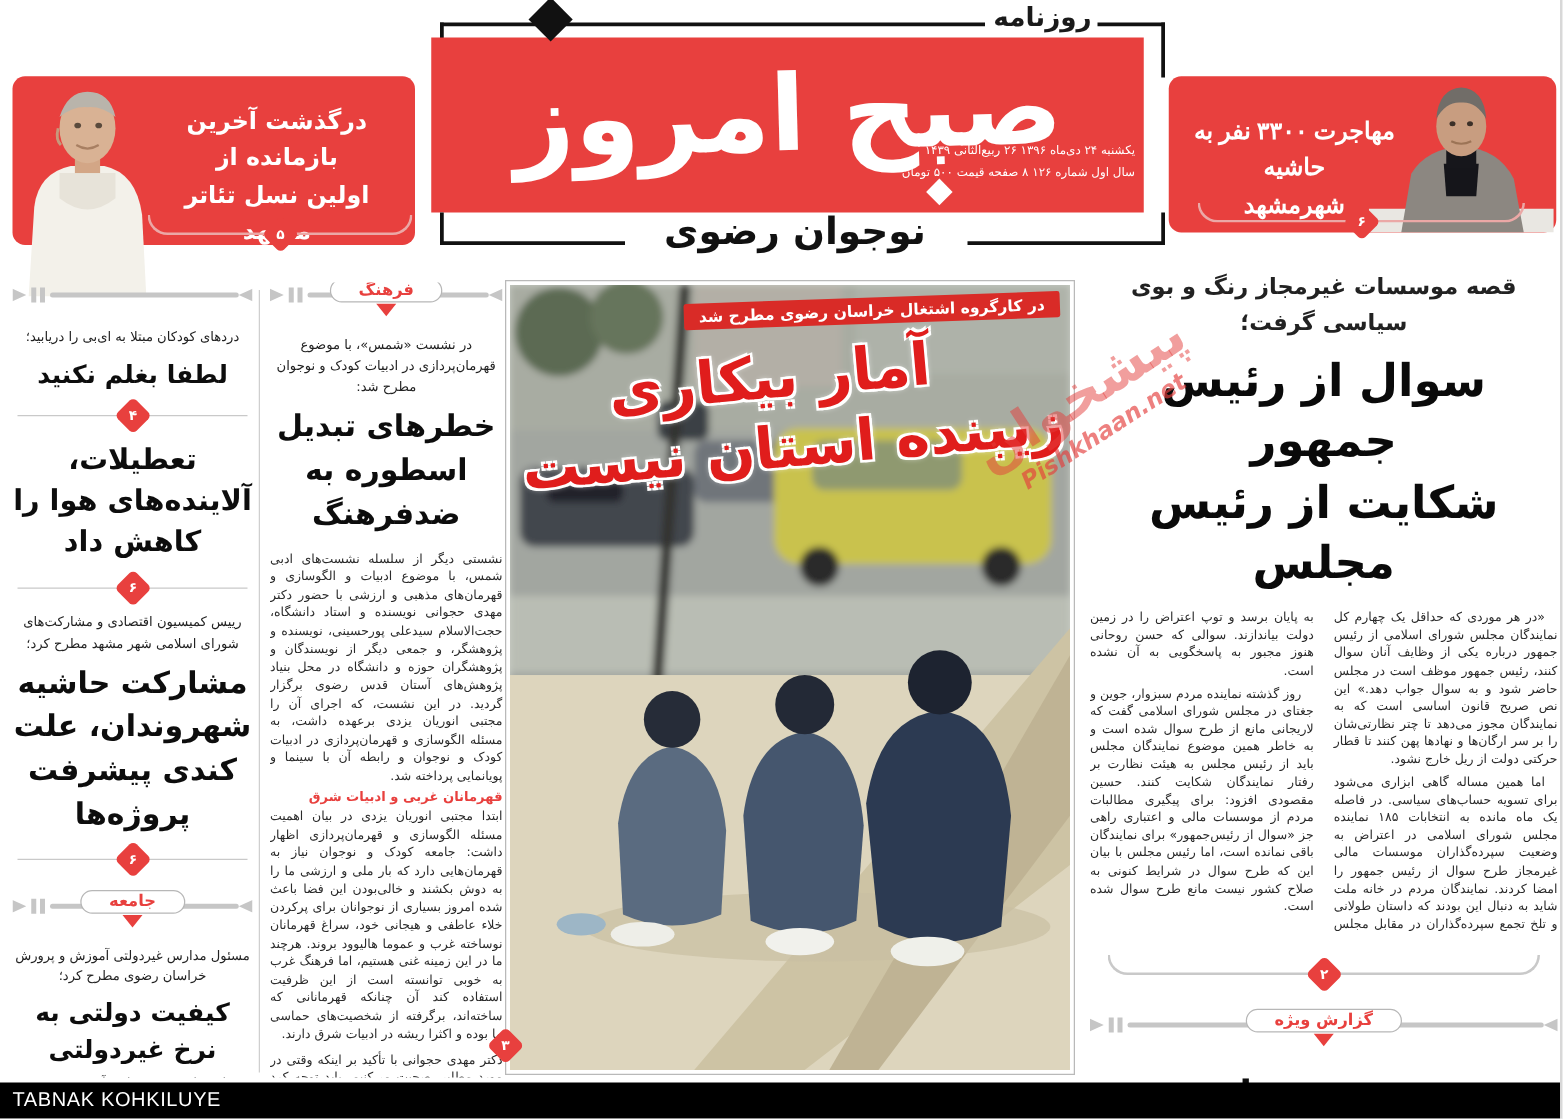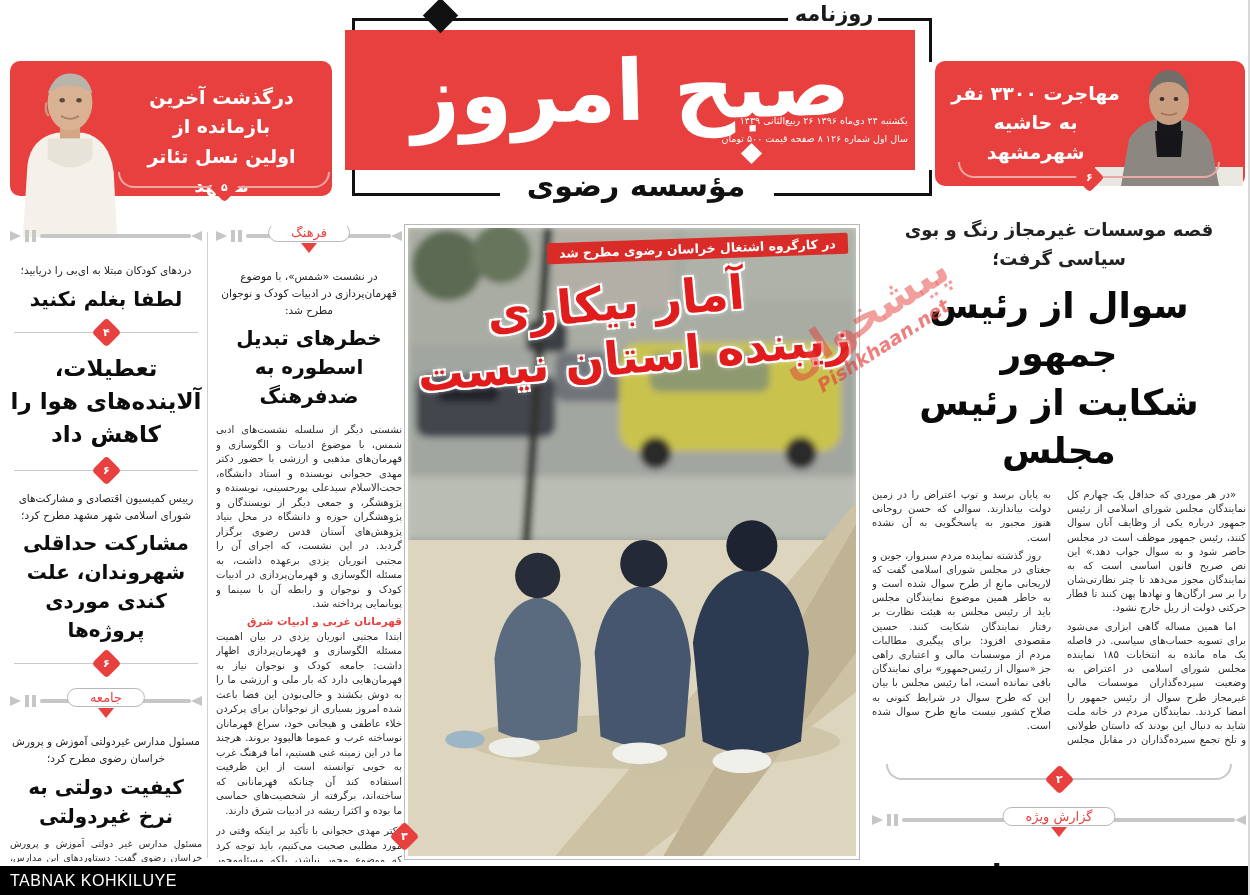--- a/index.html
+++ b/index.html
@@ -37,21 +37,21 @@
   #region-title { left:498px; top:168px; width:276px; text-align:center;
     font-weight:bold; font-size:30px; direction:rtl; color:#111; }
 
   
   .promo { background:var(--red); border-radius:10px; overflow:visible;margin-top:28px; }
   #promo-left  { left:10px;  top:33px; width:322px; height:135px; }
   #promo-right { left:935px; top:33px; width:310px; height:125px; }
   .promo-text { position:absolute; color:#fff; font-weight:bold; font-size:19px;
     line-height:1.55; text-align:center; direction:rtl; }
   #promo-left  .promo-text { right:8px; top:22px; width:205px; }
-  #promo-right .promo-text { left:8px; top:18px; width:185px; }
+  #promo-right .promo-text { left:8px; top:30px; width:185px;font-family:Liberation Serif, serif; }
   .promo-photo { position:absolute; }
   #promo-left  .promo-photo { left:4px; top:6px; width:112px; height:172px; }
   #promo-right .promo-photo { right:2px; top:0; width:148px; height:125px; }
 
   
   .bracket { position:absolute; border:2px solid #eba8a6; border-top:none;
     border-radius:0 0 16px 16px; height:16px; }
   .bracket.gray { border-color:#c9c9c9; }
   .diamond { width:21px; height:21px; background:var(--red); transform:rotate(45deg);
     border-radius:4px; display:flex; align-items:center; justify-content:center; }
@@ -65,21 +65,21 @@
   .orn { position:relative; display:flex; align-items:center; height:20px; }
   .orn .tipL { width:0; height:0; border-top:5px solid transparent;
     border-bottom:5px solid transparent; border-right:11px solid var(--gray-line); }
   .orn .tipR { width:0; height:0; border-top:5px solid transparent;
     border-bottom:5px solid transparent; border-left:11px solid var(--gray-line); }
   .orn .bar { flex:1; height:4px; background:var(--gray-line); border-radius:2px; }
   .orn .ticks { display:flex; gap:3px; margin:0 4px; }
   .orn .ticks i { width:4px; height:12px; background:var(--gray-line); display:block; }
   .orn .pill { position:absolute; left:50%; transform:translateX(-50%); top:-3px;
     background:#fff; border:1.5px solid #b7b7b7; border-radius:12px; z-index:2;
-    padding:1px 22px; color:var(--red); font-weight:normal; font-size:13px;
+    padding:1px 22px; color:var(--red); font-weight:bold; font-size:13px;
     direction:rtl; white-space:nowrap; }
   .orn .arrowdown { position:absolute; left:50%; transform:translateX(-50%); top:17px;
     width:0; height:0; border-left:8px solid transparent;
     border-right:8px solid transparent; border-top:10px solid var(--red); }
 
   
   .hdiv { position:relative; height:22px; margin:8px 4px; }
   .hdiv::before { content:""; position:absolute; left:0; right:0; top:10px;
     border-top:1px solid #c9c9c9; }
   .hdiv .diamond { position:absolute; left:50%; margin-left:-10px; top:0; }
@@ -88,21 +88,21 @@
   #col1 { left:10px;  top:226px; width:192px; height:636px; overflow:hidden; }
   #col2 { left:216px; top:226px; width:186px; height:636px; overflow:hidden; }
   #vline1 { left:207px; top:232px; width:1px; height:626px; background:#cfcfcf; }
 
   .kicker { font-size:10.5px; color:#222; text-align:center; line-height:1.6;
     direction:rtl; }
   .headline { font-weight:bold; color:#0d0d0d; text-align:center; direction:rtl;
     line-height:1.45; }
   .h26 { font-size:20px; }
   .h24 { font-size:23px;text-align:center; }
-  .h22 { font-size:20px; }
+  .h22 { font-size:24px; }
   .bodytext { font-size:10px; line-height:1.45; color:var(--body-col);
     text-align:justify; direction:rtl; margin-top:6px; }
   .red-subhead { color:var(--red); font-weight:bold; font-size:10.5px;
     direction:rtl; text-align:right; margin:3px 0; }
 
   
   #photo-frame { left:404px; top:224px; width:456px; height:636px; background:#fff;
     border:1px solid #b9b9b9; padding:3px; }
   #photo-inner { position:relative; width:100%; height:100%; overflow:hidden; }
   #photo-kicker { position:absolute; top:10px; right:8px; background:var(--red-deep);
@@ -160,21 +160,21 @@
   <div class="abs" id="logo-dot-white"></div>
   <div class="abs" id="masthead-dates">
     <div>یکشنبه ۲۴ دی‌ماه ۱۳۹۶    ۲۶ ربیع‌الثانی ۱۴۳۹</div>
     <div>سال اول شماره ۱۲۶    ۸ صفحه    قیمت ۵۰۰ تومان</div>
   </div>
 
   <div class="abs frame" style="left:352px;top:170px;width:3px;height:26px;"></div>
   <div class="abs frame" style="left:352px;top:193px;width:148px;height:3px;"></div>
   <div class="abs frame" style="left:774px;top:193px;width:158px;height:3px;"></div>
   <div class="abs frame" style="left:929px;top:170px;width:3px;height:26px;"></div>
-  <div class="abs" id="region-title">مؤسسه رضوی</div>
+  <div class="abs" id="region-title">نوجوان رضوی</div>
 
   <div class="abs promo" id="promo-left">
     <svg class="promo-photo" viewBox="0 0 100 150">
       <path d="M8,150 L12,86 Q15,62 38,57 L62,57 Q85,62 89,92 L92,150 Z" fill="#f3f1ea"></path>
       <path d="M30,80 Q50,96 70,80 L70,62 L30,62 Z" fill="#e7e3d9"></path>
       <rect x="41" y="44" width="18" height="18" fill="#d3a686"></rect>
       <ellipse cx="50" cy="30" rx="20" ry="25" fill="#d9b294"></ellipse>
       <path d="M30,22 Q36,4 50,4 Q66,4 70,22 Q60,14 50,15 Q40,14 30,22 Z" fill="#b9b4ab"></path>
       <ellipse cx="43" cy="28" rx="2.4" ry="2" fill="#5a4a3c"></ellipse>
       <ellipse cx="58" cy="28" rx="2.4" ry="2" fill="#5a4a3c"></ellipse>
@@ -237,21 +237,21 @@
     </div>
 
     <div class="headline h24" style="margin-top:6px;">تعطیلات، آلاینده‌های هوا را کاهش داد</div>
     <div class="hdiv">
       <div class="diamond">
           <span>۶</span>
         </div>
     </div>
 
     <div class="kicker" style="margin-top:4px;">رییس کمیسیون اقتصادی و مشارکت‌های شورای اسلامی شهر مشهد مطرح کرد؛</div>
-    <div class="headline h22" style="margin-top:6px;">مشارکت حداقلی شهروندان، علت کندی موردی پروژه‌ها</div>
+    <div class="headline h22" style="margin-top:6px;">مشارکت حاشیه شهروندان، علت کندی پیشرفت پروژه‌ها</div>
     <div class="hdiv">
       <div class="diamond">
           <span>۶</span>
         </div>
     </div>
 
     <div class="orn" style="margin:16px 0 22px;">
       <div class="tipL"></div>
         <div class="bar"></div>
       <div class="ticks">

